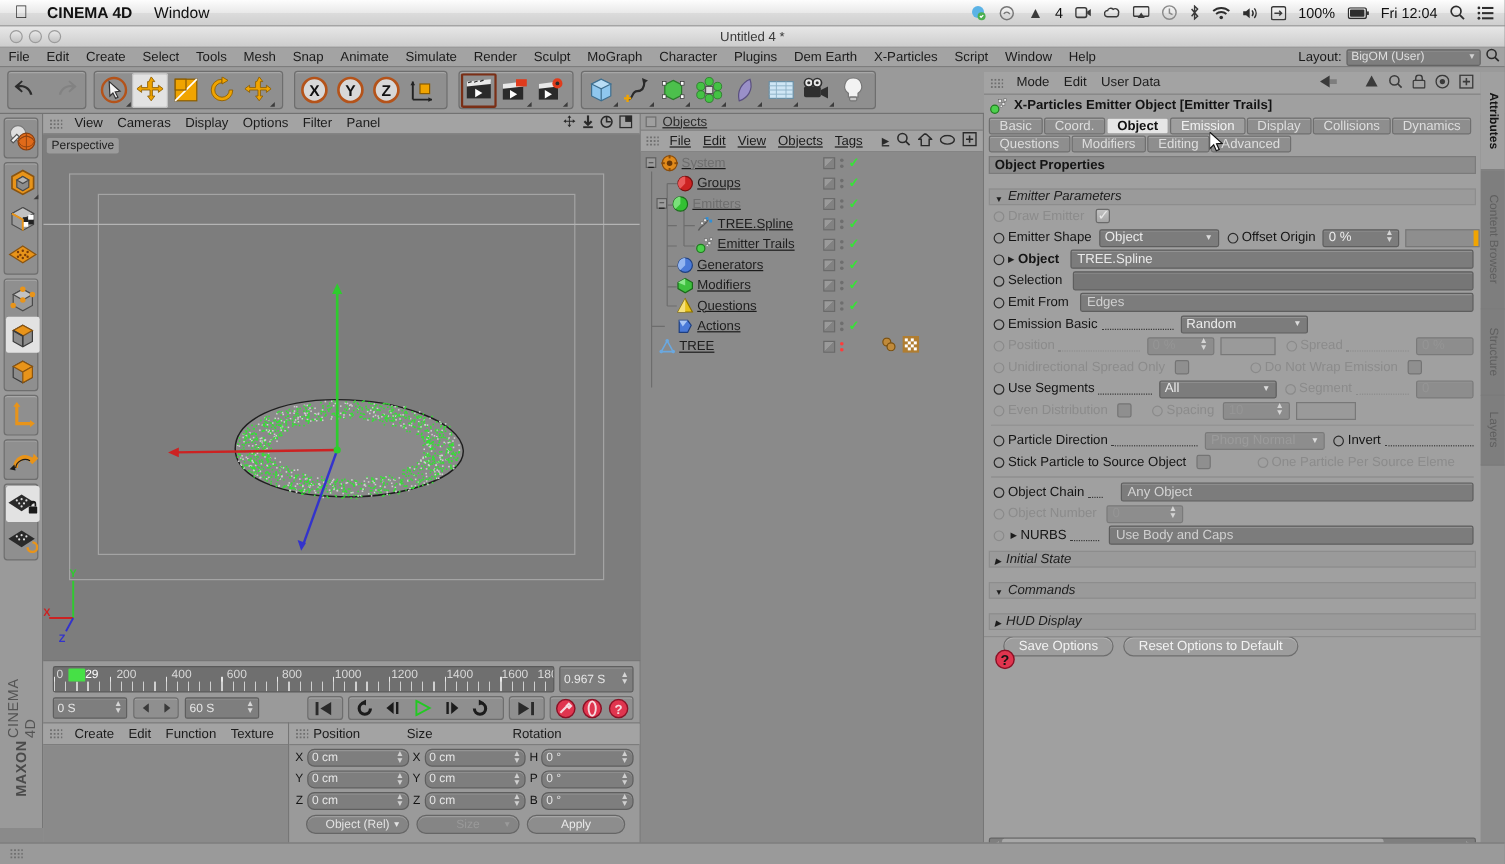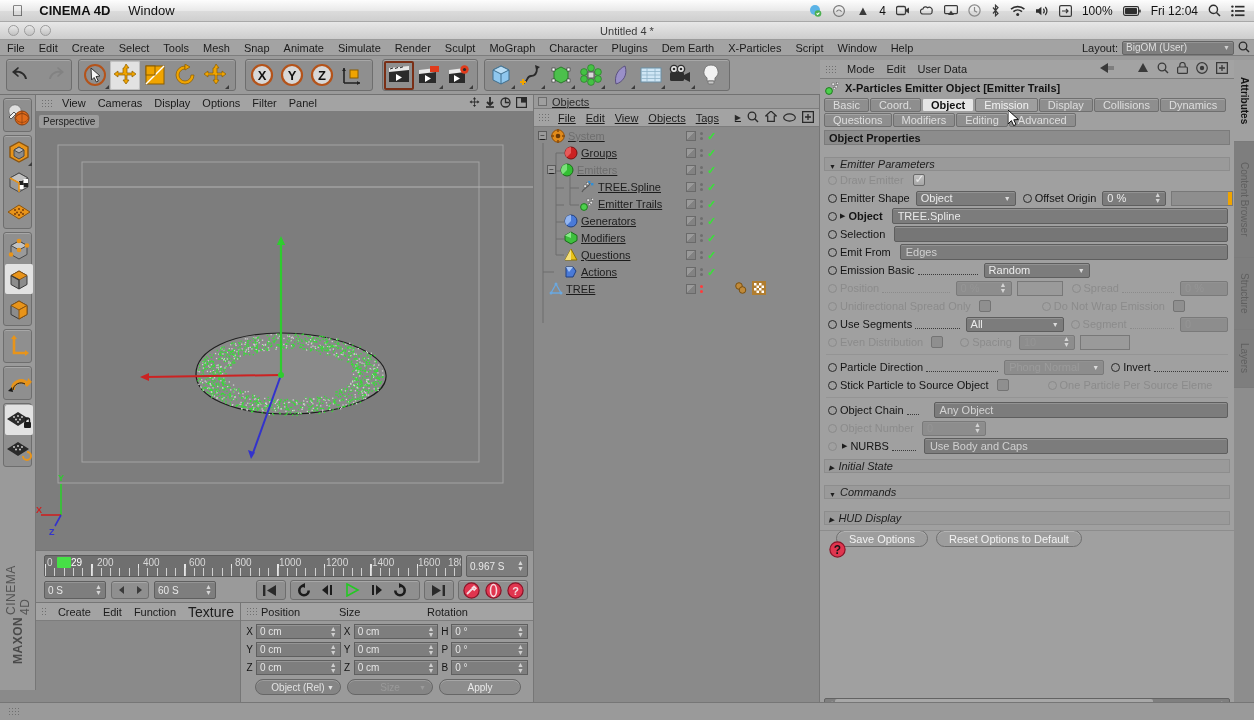--- a/index.html
+++ b/index.html
@@ -139,21 +139,21 @@
   
   .matpanel { position:absolute; left:36px; top:602px; width:205px; height:118px;
      background:#9a9a9a; border-top:1px solid #767676; border-right:1px solid #767676;}
   .matpanel .hdr { height:18px; background:#a3a3a3; display:flex; align-items:center; border-bottom:1px solid #7d7d7d;}
   .matpanel .body { background:#8a8a8a; height:99px;}
 
   .coordpanel { position:absolute; left:241px; top:602px; width:293px; height:118px;
      background:#9a9a9a; border-top:1px solid #767676; border-right:1px solid #767676;}
   .coordpanel .hdr { height:18px; background:#a3a3a3; display:flex; align-items:center; border-bottom:1px solid #7d7d7d;}
   .coordpanel .hdr .col { font-size:11px; color:#1b1b1b;}
-  .cfield { background:#7e7e7e; border:1px solid #5f5f5f; border-radius:0; height:15px;
+  .cfield { background:#7e7e7e; border:1px solid #5f5f5f; border-radius:6px; height:15px;
     color:#e6e6e6; font-size:10px; display:flex; align-items:center; padding:0 3px;
     box-shadow: inset 0 1px 0 #949494;}
   .cfield .spin{margin-left:auto;font-size:7px;line-height:6px;color:#d0d0d0;}
   .axlbl { font-size:10px; color:#141414; width:9px; text-align:center;}
   .cdrop { background:#858585; border:1px solid #666; border-radius:8px; height:16px;
     display:flex; align-items:center; justify-content:center; color:#e3e3e3; font-size:10px; position:relative;
     box-shadow: inset 0 1px 0 #9d9d9d;}
   .cdrop .arr{position:absolute; right:6px; font-size:7px;}
   .cdrop.dim { color:#9a9a9a; }
   .cbtn { background:#8d8d8d; border:1px solid #666; border-radius:8px; height:16px;
@@ -2365,21 +2365,21 @@
       </div>
     </div>
   </div>
 
   <div class="matpanel">
     <div class="hdr">
       <div style="width:11px;height:9px;margin:0 4px 0 5px;background-image:radial-gradient(#6f6f6f 42%, transparent 43%);background-size:3px 3px;"></div>
       <div style="font-size:11px;padding:0 6px;">Create</div>
       <div style="font-size:11px;padding:0 6px;">Edit</div>
       <div style="font-size:11px;padding:0 6px;">Function</div>
-      <div style="font-size:14px;padding:0 6px;">Texture</div>
+      <div style="font-size:11px;padding:0 6px;">Texture</div>
     </div>
     <div class="body"></div>
   </div>
 
   <div class="coordpanel">
     <div class="hdr">
       <div style="width:11px;height:9px;margin:0 4px 0 5px;background-image:radial-gradient(#6f6f6f 42%, transparent 43%);background-size:3px 3px;"></div>
       <div class="col" style="width:78px;">Position</div>
       <div class="col" style="width:88px;">Size</div>
       <div class="col">Rotation</div>

